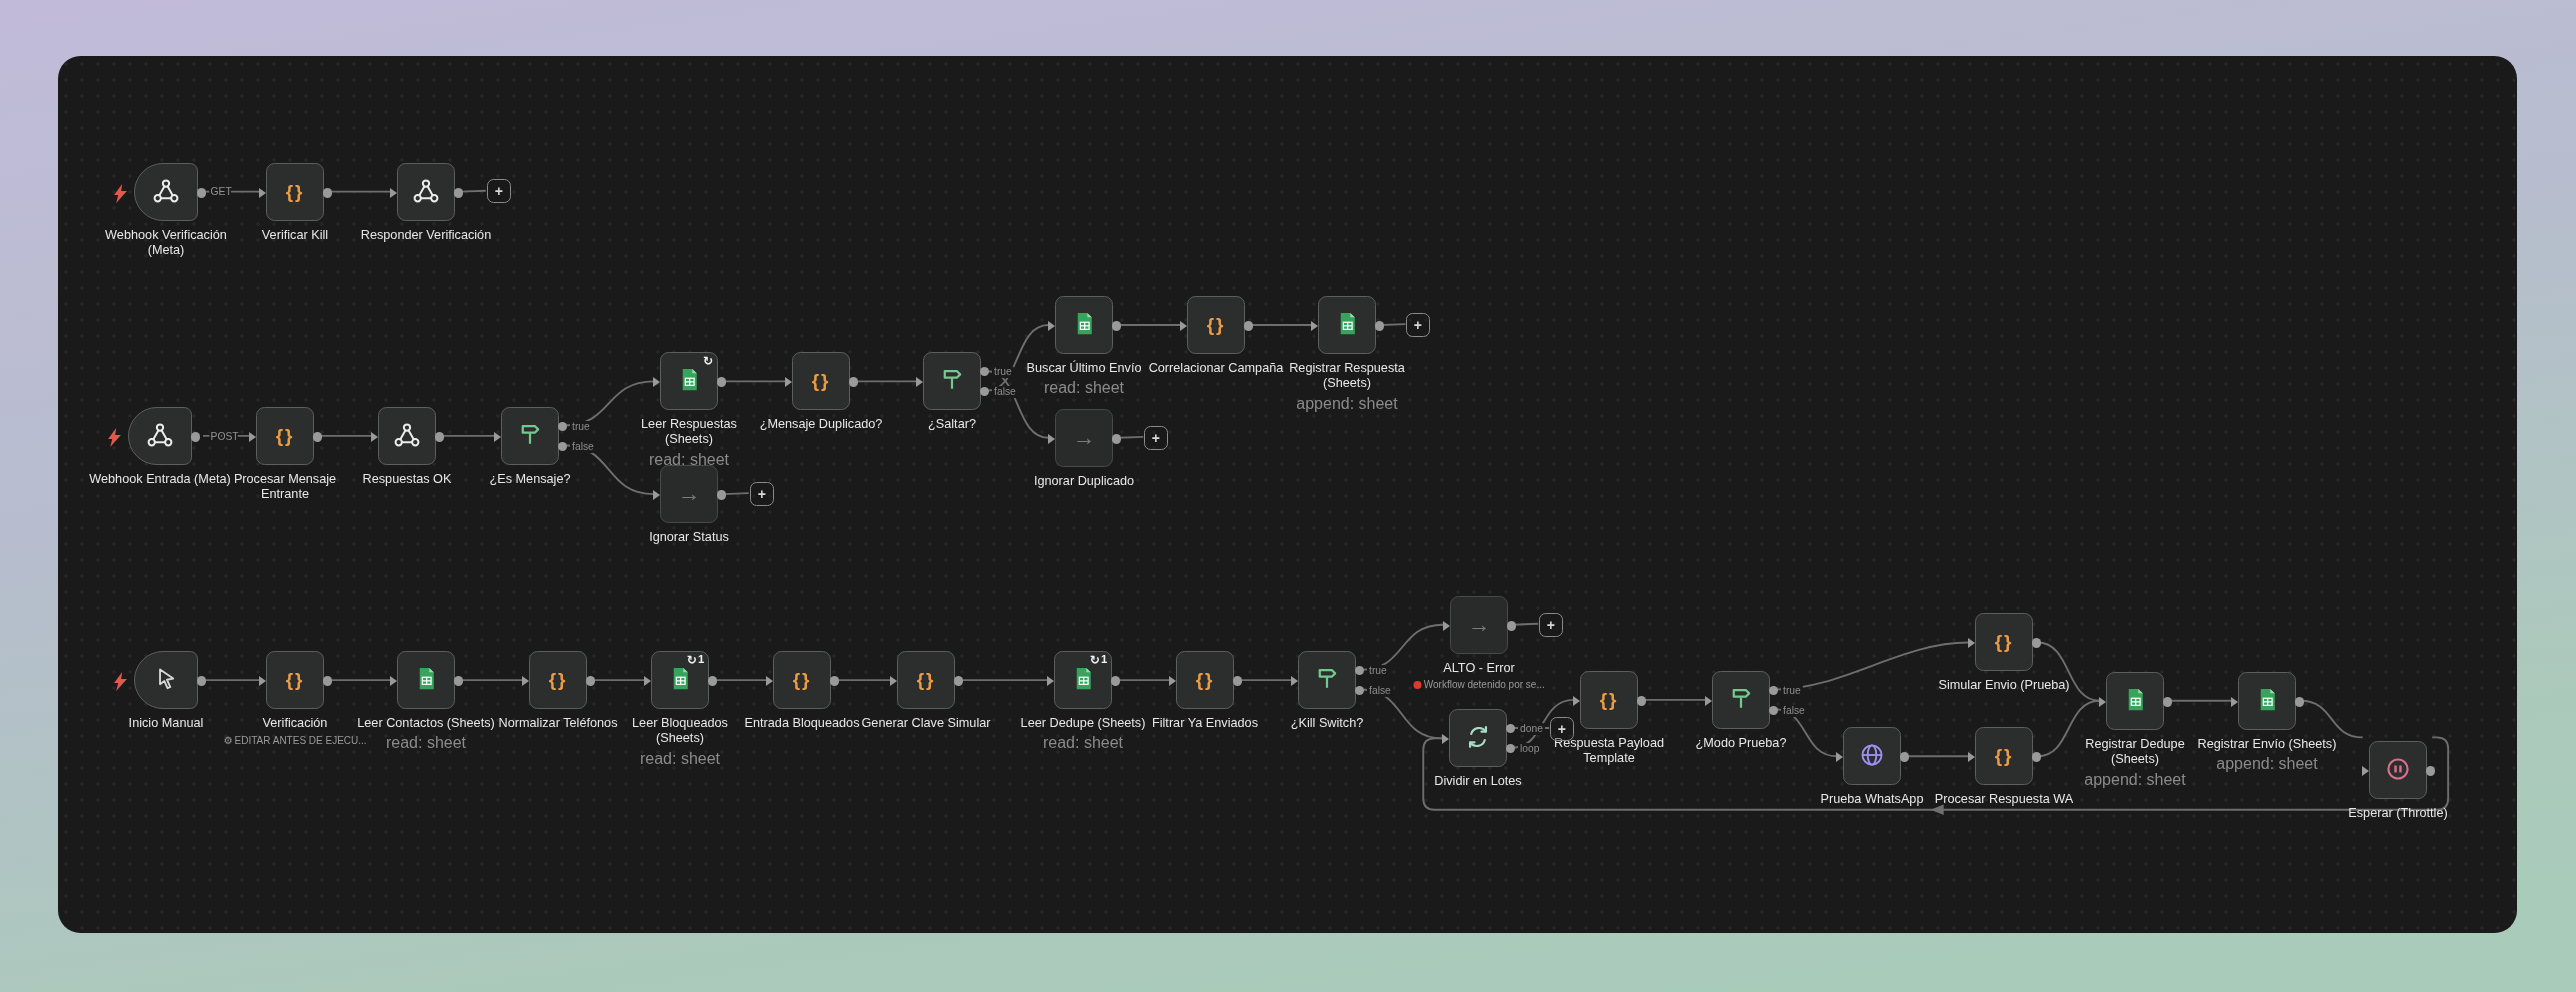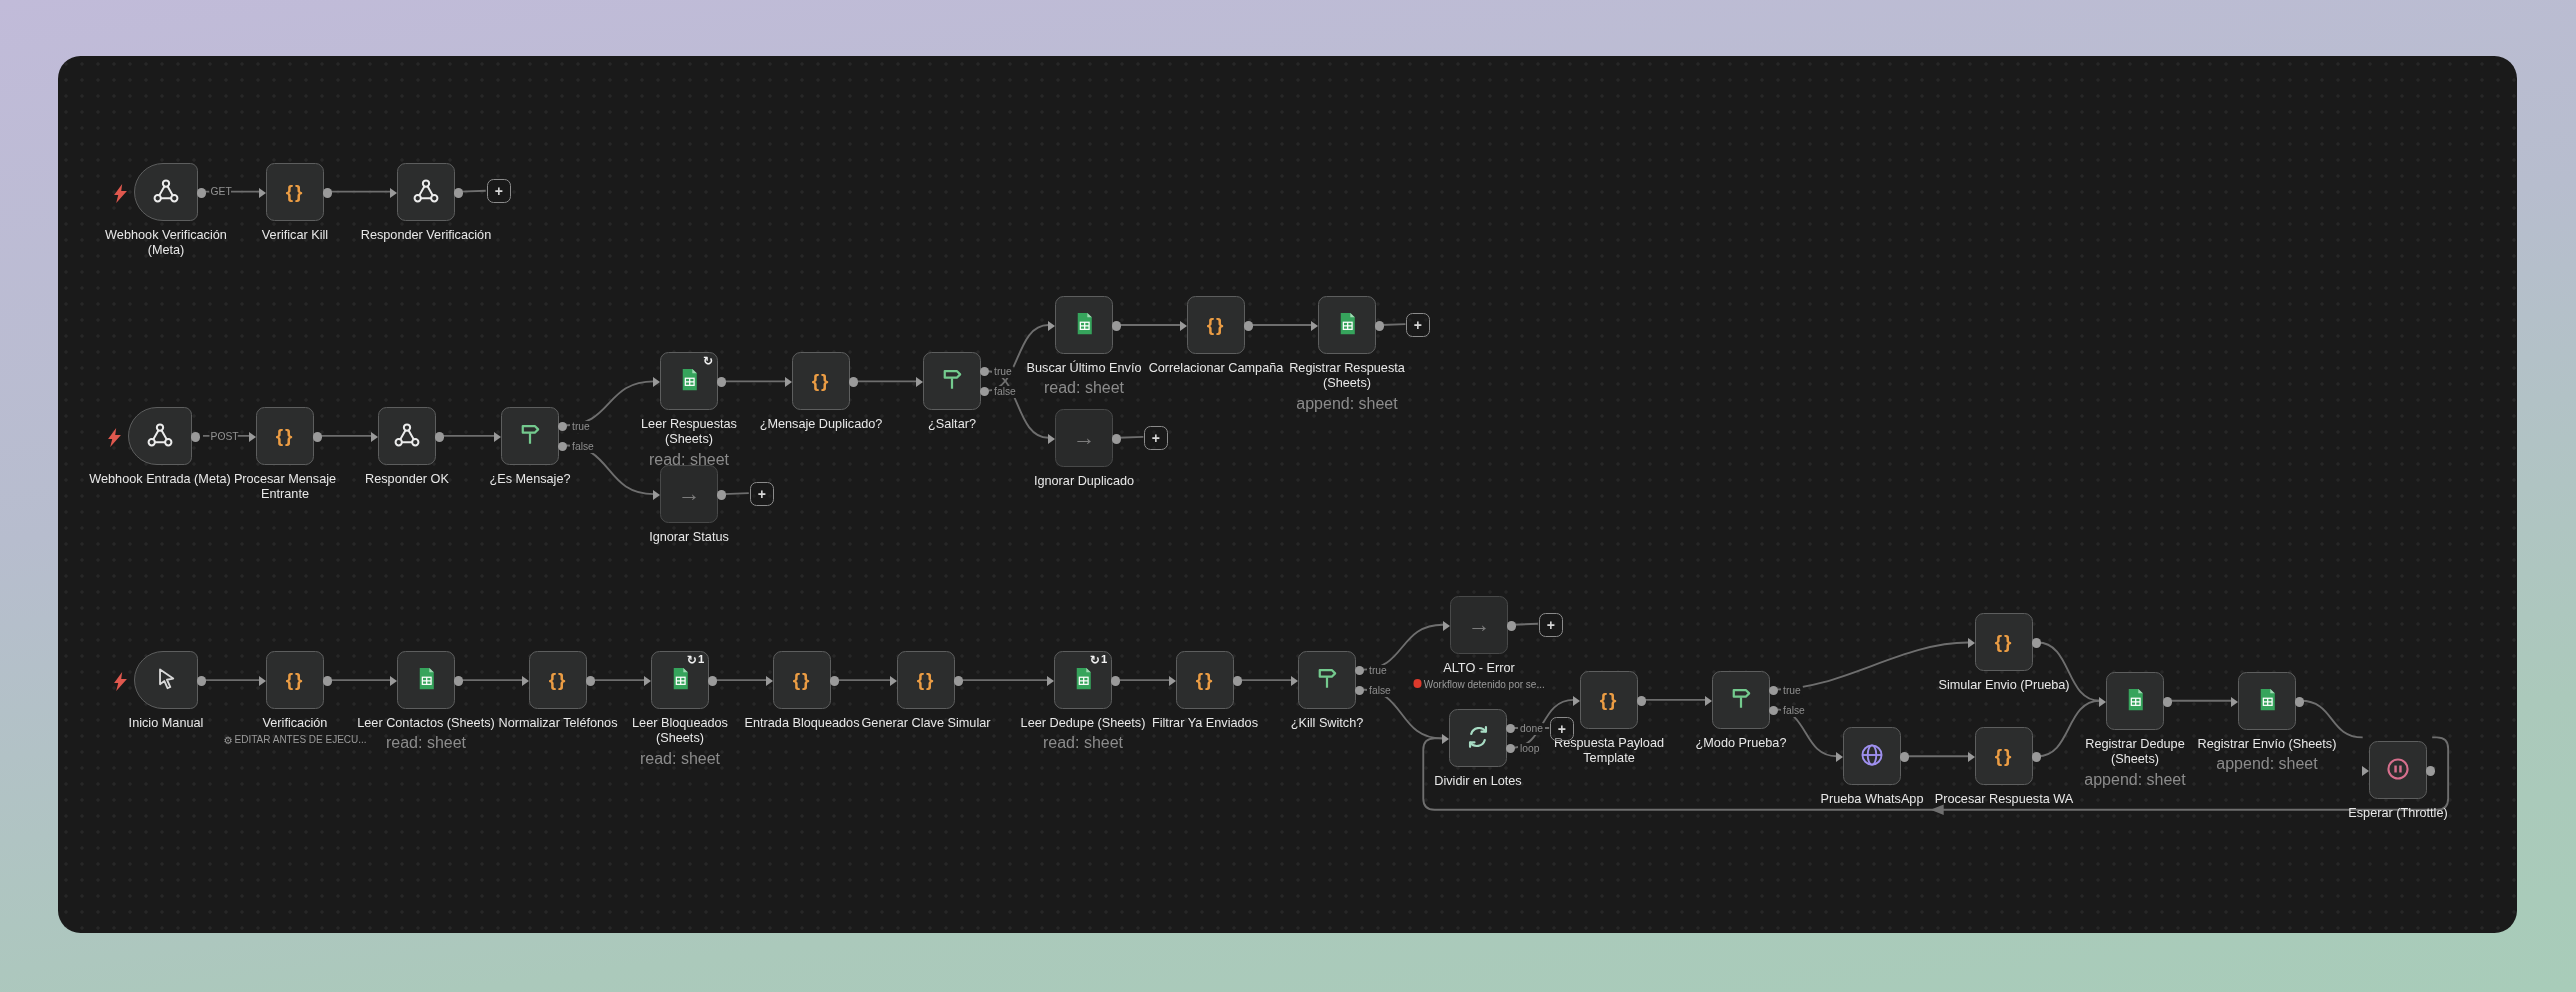--- a/index.html
+++ b/index.html
@@ -29,21 +29,21 @@
           border-bottom:5.6px solid transparent;border-left:7.5px solid #9a9a9a}
   .plabel{position:absolute;left:calc(100% + 12.2px);font-size:10.3px;color:#8e8e8e;background:#1a1a1a;
           padding:0 1.9px;border-radius:2.8px;line-height:1.2;white-space:nowrap}
   .badge{position:absolute;top:1.9px;right:3.8px;color:#f2f2f2;font-size:12.2px;font-weight:700;line-height:1;
          display:flex;align-items:center;gap:0.9px}
   .badge b{font-size:11.3px}
   .zap{position:absolute;left:-22.5px;top:20px}
   .nlabel{position:absolute;top:64px;left:50%;transform:translateX(-50%);text-align:center;pointer-events:none}
   .nlabel .t{font-size:12.7px;color:#e8e8e8;line-height:1.22}
   .nlabel .s{font-size:16px;color:#8b8b8b;margin-top:2.8px;white-space:nowrap}
-  .nlabel .nt{font-size:10px;color:#9a9a9a;margin-top:2.8px;display:flex;align-items:flex-start;
+  .nlabel .nt{font-size:10px;color:#9a9a9a;margin-top:2.8px;display:flex;align-items:center;
               justify-content:center;gap:2px;white-space:nowrap}
   .reddot{width:8.5px;height:8.5px;border-radius:50%;background:#dd3a2c;display:inline-block;flex:0 0 auto}
   .gear{font-size:10.3px;color:#9a9a9a}
   .plus{position:absolute;width:23.5px;height:23.5px;border:1.7px solid #8b8b8b;border-radius:6.6px;
         color:#d8d8d8;display:flex;align-items:center;justify-content:center;font-size:14px;
         font-weight:600;box-sizing:border-box;background:rgba(26,26,26,.4)}
 </style>
 </head>
 <body>
 
@@ -157,21 +157,21 @@
       <div class="node" style="left: 378px; top: 407px;">
         <span class="icon"><svg width="28" height="28" viewBox="0 0 24 24" fill="none" stroke="#ececec" stroke-width="1.7">
             <circle cx="12" cy="5.6" r="2.7"></circle>
             <circle cx="4.9" cy="18.2" r="2.7"></circle>
             <circle cx="19.1" cy="18.2" r="2.7"></circle>
             <path d="M10.7 8 6.2 15.9M13.3 8l4.5 7.9M7.6 18.2h8.8"></path>
           </svg></span>
         <span class="inport"></span>
         <span class="dot" style="top:24.4px"></span>
         <div class="nlabel" style="width:197px">
-          <div class="t">Responder OK</div>
+          <div class="t">Respuestas OK</div>
         </div>
       </div>
       <div class="node" style="left: 501px; top: 407px;">
         <span class="icon"><svg width="28" height="28" viewBox="0 0 24 24" fill="none" stroke="#74ca8e" stroke-width="1.9" stroke-linejoin="round">
             <path d="M12 10.5V19.5"></path>
             <path d="M5.8 4.3h10.3l2.9 2.85-2.9 2.85H5.8Z"></path>
           </svg></span>
         <span class="inport"></span>
         <span class="dot" style="top:14px"></span>
         <span class="dot" style="top:34px"></span>

